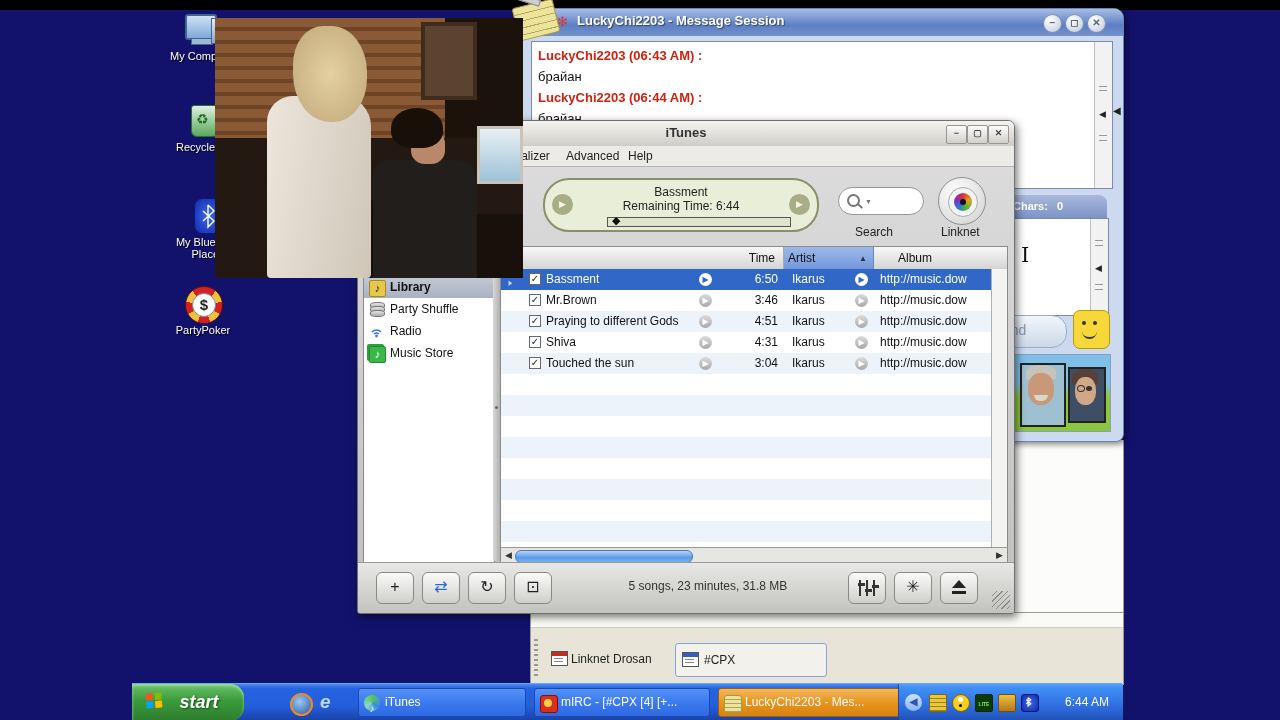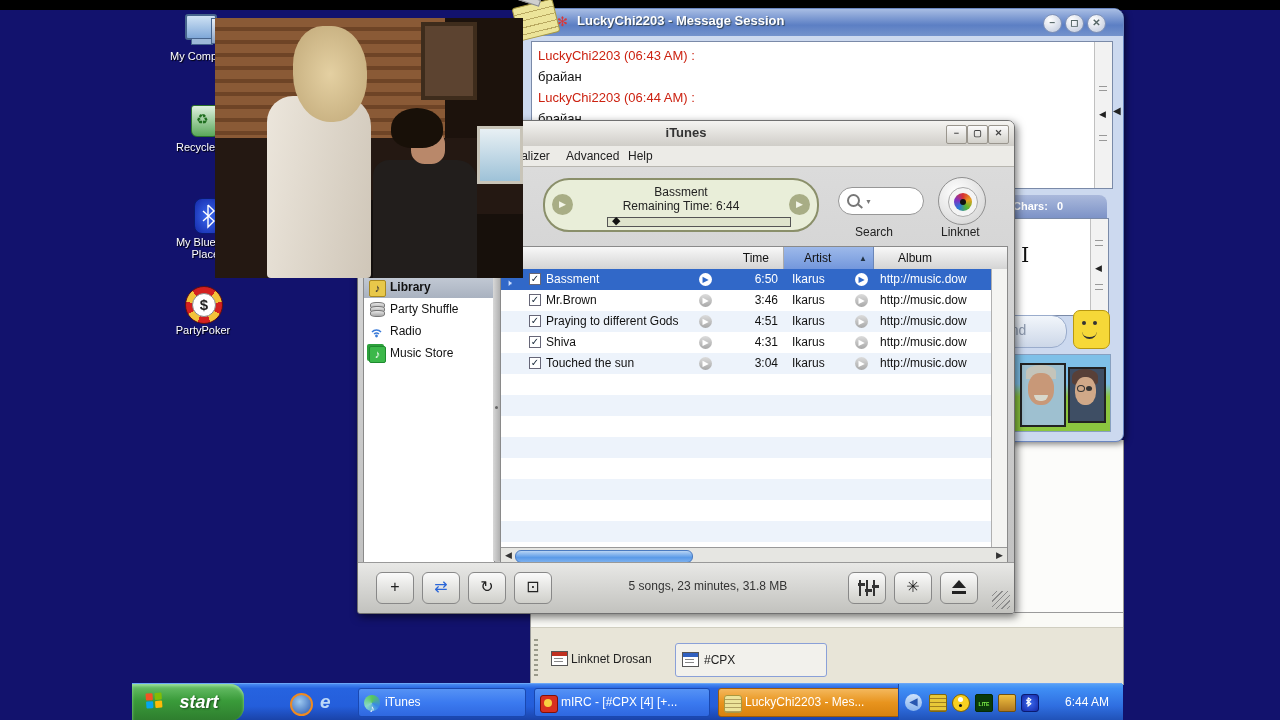--- a/index.html
+++ b/index.html
@@ -46,21 +46,21 @@
              background:linear-gradient(#a8bde4,#5c7fc4 60%,#7493cc)}
   .tbtn{position:absolute;top:5px;width:17px;height:17px;border-radius:50%;
         background:radial-gradient(circle at 35% 30%,#fff,#bcc6da);border:1px solid #8294b8;
         color:#566;font-size:10px;line-height:16px;text-align:center;font-weight:bold}
   .note-ic{position:absolute;left:-6px;top:-6px;width:40px;height:32px;background:#ece49a;border:1px solid #a89840;
            transform:rotate(-14deg);border-radius:3px;
            background-image:repeating-linear-gradient(#ece49a 0 6px,#b8a860 6px 7px)}
   .pencil{position:absolute;left:2px;top:-10px;width:26px;height:5px;background:#cfcfcf;border:1px solid #888;transform:rotate(32deg)}
   .chatbox{position:absolute;left:10px;top:32px;width:580px;height:146px;background:#fff;border:1px solid #7a8aa8;font-size:13px}
   .chatmsgs{position:absolute;left:6px;top:3px;width:540px;line-height:21px}
-  .mhdr{color:#cc2211;font-weight:normal}
+  .mhdr{color:#cc2211;font-weight:bold}
   .mbody{color:#111}
   .mini-scroll{position:absolute;right:0;top:0;width:17px;height:100%;background:#f2f2f2;border-left:1px solid #c0c0c0}
   .mini-scroll .hl{position:absolute;left:4px;width:8px;height:1px;background:#999}
   .mini-scroll .arr{position:absolute;left:4px;top:46%;color:#222;font-size:9px}
   .chars-tab{position:absolute;left:480px;top:186px;width:106px;height:23px;border-radius:8px 8px 0 0;
              background:linear-gradient(#aab9dc,#7d93c7);color:#fff;font-size:11px;font-weight:bold;
              line-height:23px;padding-left:12px;box-sizing:border-box}
   .inputbox{position:absolute;left:10px;top:209px;width:576px;height:96px;background:#fff;border:1px solid #7a8aa8}
   .ibeam{position:absolute;left:500px;top:236px;width:14px;height:20px;color:#111;font-family:"DejaVu Serif",serif;font-size:21px;line-height:20px;z-index:35}
   .sendbtn{position:absolute;left:432px;top:306px;width:112px;height:31px;border-radius:15px;
@@ -382,22 +382,22 @@
       <div class="sb-ic ic-store">♪</div>
       <span style="margin-left:26px">Music Store</span>
     </div>
   </div>
   <div class="splitter">
       <div class="split-dot"></div>
     </div>
 
   <div id="list">
     <div class="lhead">
-      <div class="hcell" style="left:215px;width:68px;text-align:right;padding-right:14px"><span>Time</span></div>
-      <div class="hcell hc-artist" style="left:283px;width:90px;padding-left:20px">
+      <div class="hcell" style="left:215px;width:68px;text-align:right;padding-right:8px"><span>Time</span></div>
+      <div class="hcell hc-artist" style="left:283px;width:90px;padding-left:4px">
         <span>Artist</span>
         <span class="sortarr">▲</span>
       </div>
       <div class="hcell" style="left:373px;width:133px;padding-left:24px;border-right:none"><span>Album</span></div>
     </div>
 
     <div class="stripes"></div>
 
     <div class="srow sel" style="top:22px">
       <span class="spk">🕨</span>

